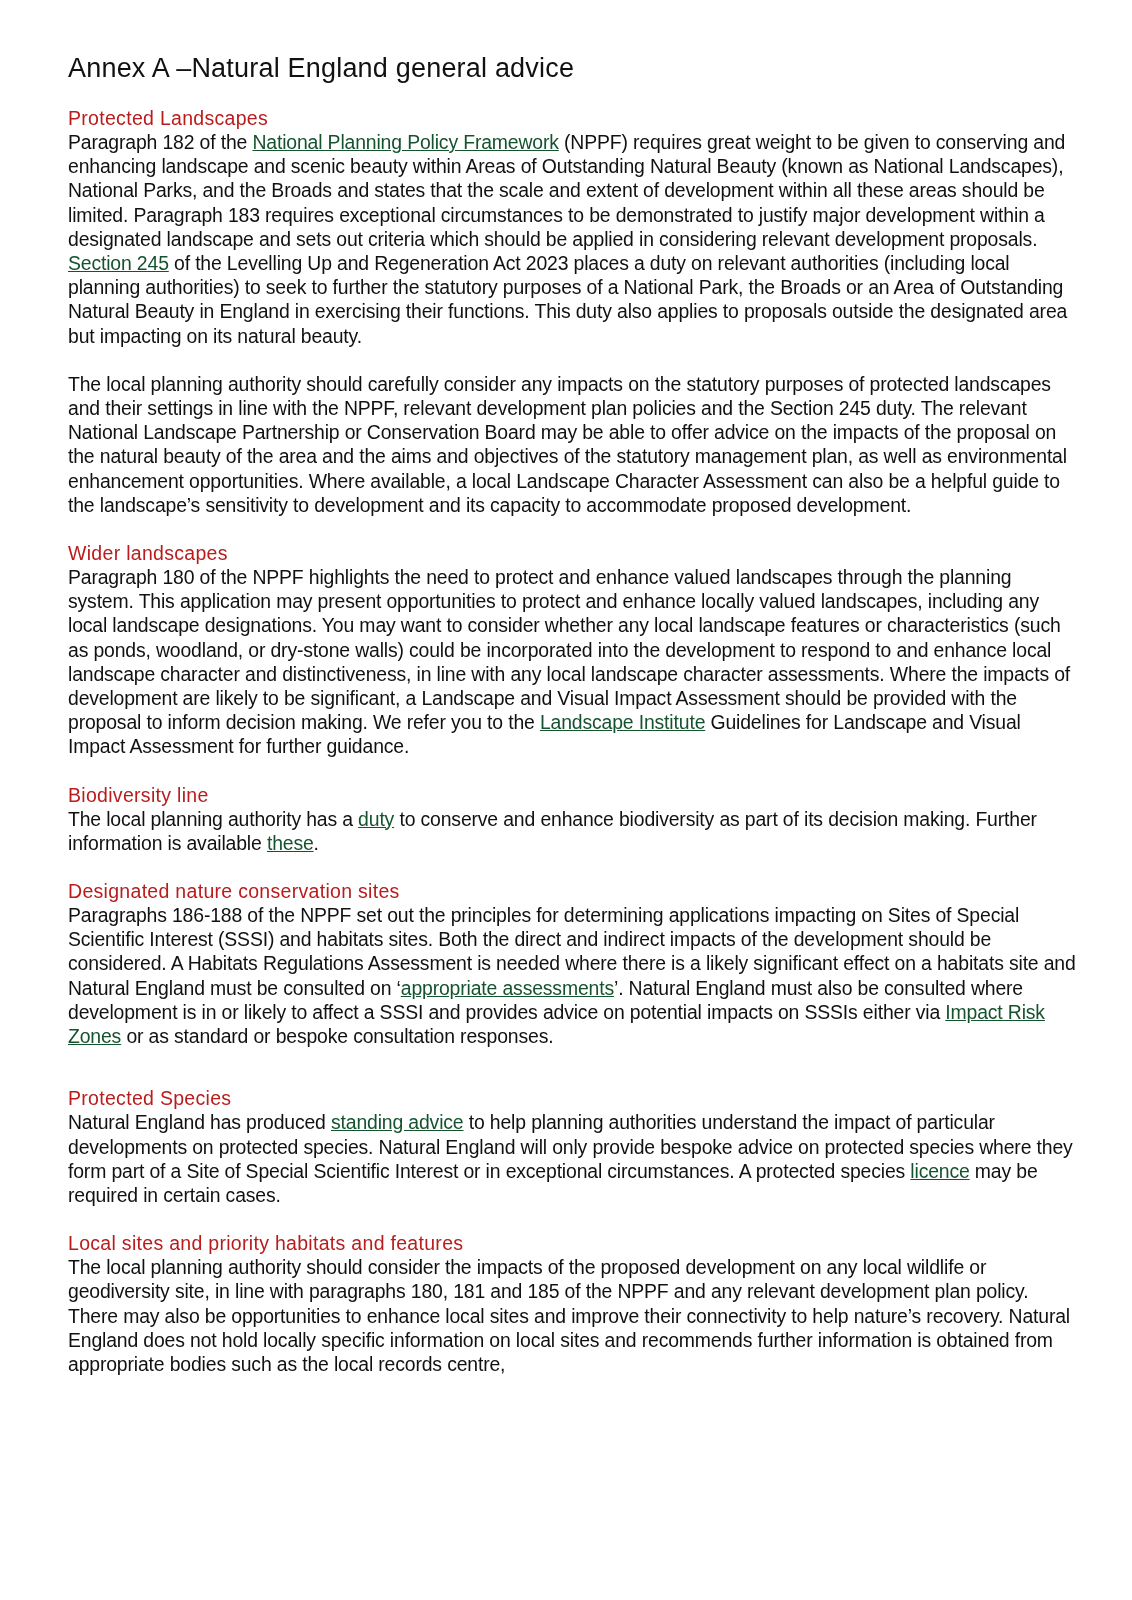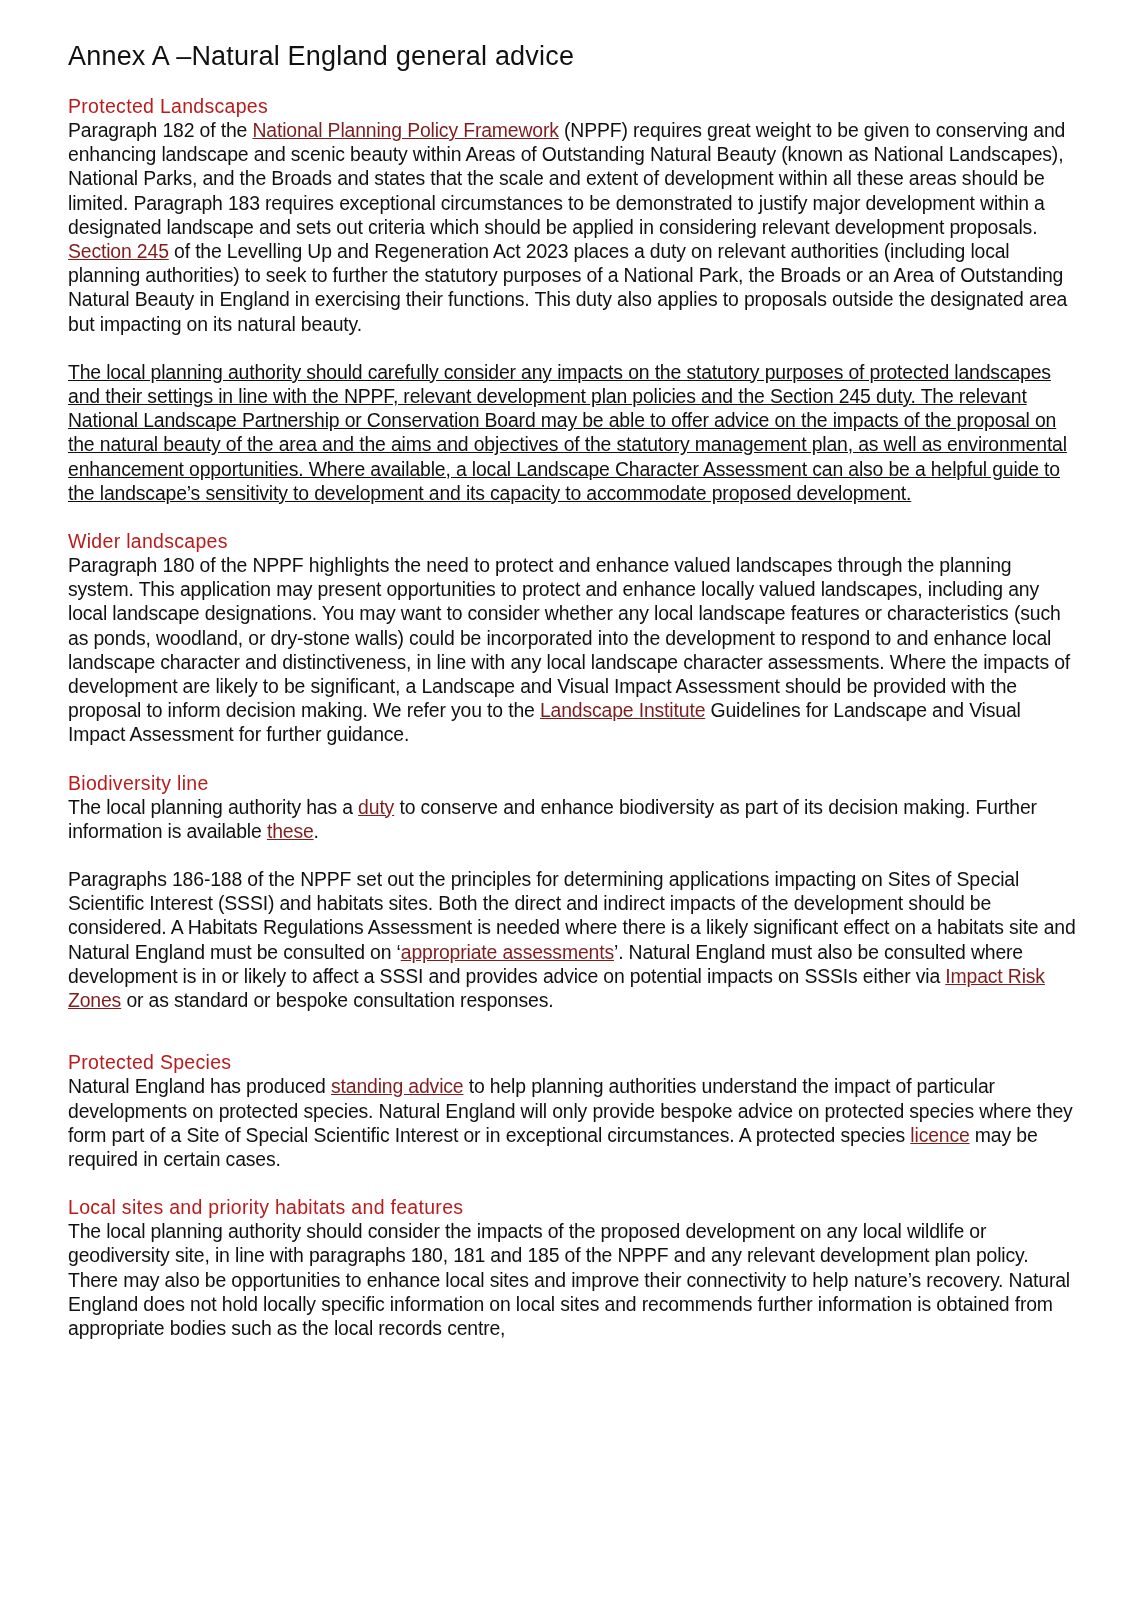--- a/index.html
+++ b/index.html
@@ -11,21 +11,21 @@
       width: 1132px;
       height: 1600px;
       position: relative;
       overflow: hidden;
       color: #111111;
       font-family: "Liberation Sans", sans-serif;
     }
     .page {
       position: absolute;
       left: 68px;
-      top: 40px;
+      top: 52px;
       width: 1010px;
     }
     .doc-title {
       font-size: 27px;
       font-weight: normal;
       margin: 0 0 22px 0;
       letter-spacing: 0.2px;
       line-height: 32px;
       color: #111;
     }
@@ -42,30 +42,29 @@
     }
     .para {
       font-size: 19.4px;
       line-height: 24.2px;
       margin: 0;
       letter-spacing: -0.15px;
       color: #111;
     }
     .para + .para {
       margin-top: 24px;
-      text-decoration: underline;
     }
     .gap {
       height: 24px;
     }
     .gap-lg {
       height: 38px;
     }
     a.link {
-      color: #7f1d1d;
+      color: #14532d;
       text-decoration: underline;
       cursor: pointer;
     }
   </style>
 </head>
 <body>
 
 <div class="page">
 
   <h1 class="doc-title">Annex A –Natural England general advice</h1>
@@ -86,20 +85,21 @@
   <div class="gap"></div>
 
   <section class="section">
     <h2 class="section-heading">Biodiversity line</h2>
     <p class="para"><span>The local planning authority has a </span><a class="link">duty</a><span> to conserve and enhance biodiversity as part of its decision making. Further information is available </span><a class="link">these</a><span>.</span></p>
   </section>
 
   <div class="gap"></div>
 
   <section class="section">
+    <h2 class="section-heading">Designated nature conservation sites</h2>
     <p class="para"><span>Paragraphs 186-188 of the NPPF set out the principles for determining applications impacting on Sites of Special Scientific Interest (SSSI) and habitats sites. Both the direct and indirect impacts of the development should be considered. A Habitats Regulations Assessment is needed where there is a likely significant effect on a habitats site and Natural England must be consulted on ‘</span><a class="link">appropriate assessments</a><span>’. Natural England must also be consulted where development is in or likely to affect a SSSI and provides advice on potential impacts on SSSIs either via </span><a class="link">Impact Risk Zones</a><span> or as standard or bespoke consultation responses.</span></p>
   </section>
 
   <div class="gap-lg"></div>
 
   <section class="section">
     <h2 class="section-heading">Protected Species</h2>
     <p class="para"><span>Natural England has produced </span><a class="link">standing advice</a><span> to help planning authorities understand the impact of particular developments on protected species. Natural England will only provide bespoke advice on protected species where they form part of a Site of Special Scientific Interest or in exceptional circumstances. A protected species </span><a class="link">licence</a><span> may be required in certain cases.</span></p>
   </section>
 

